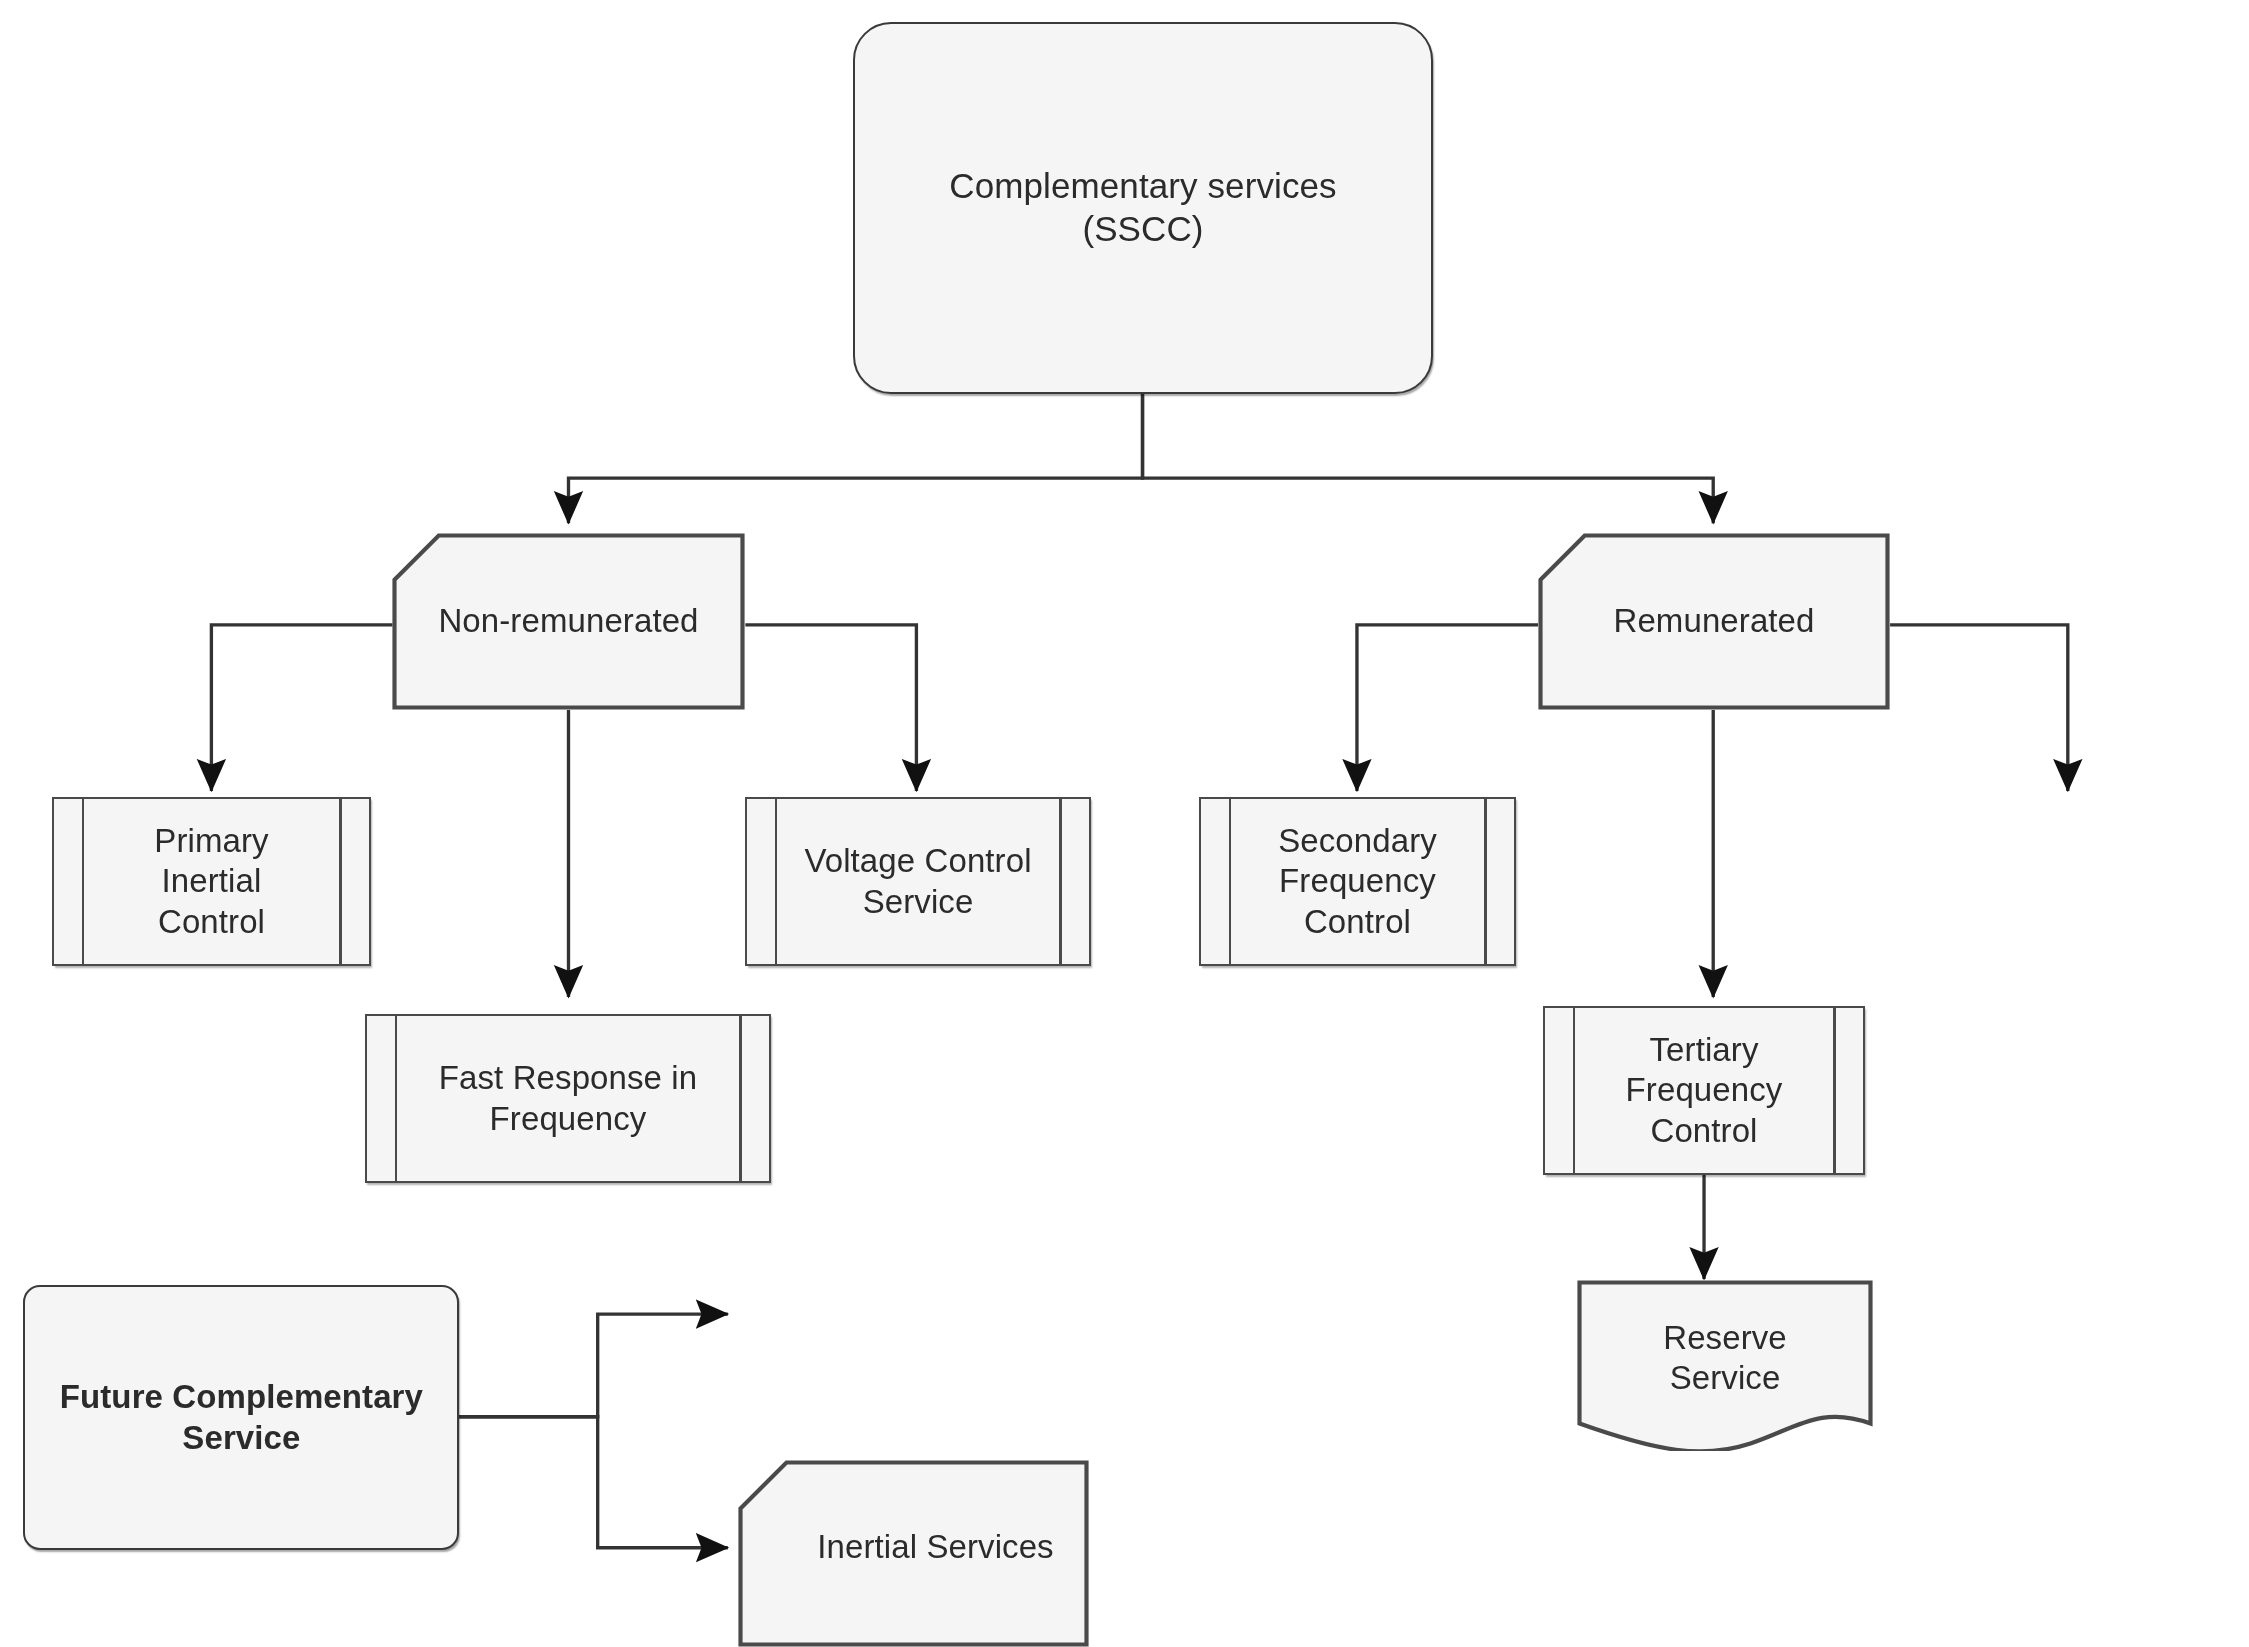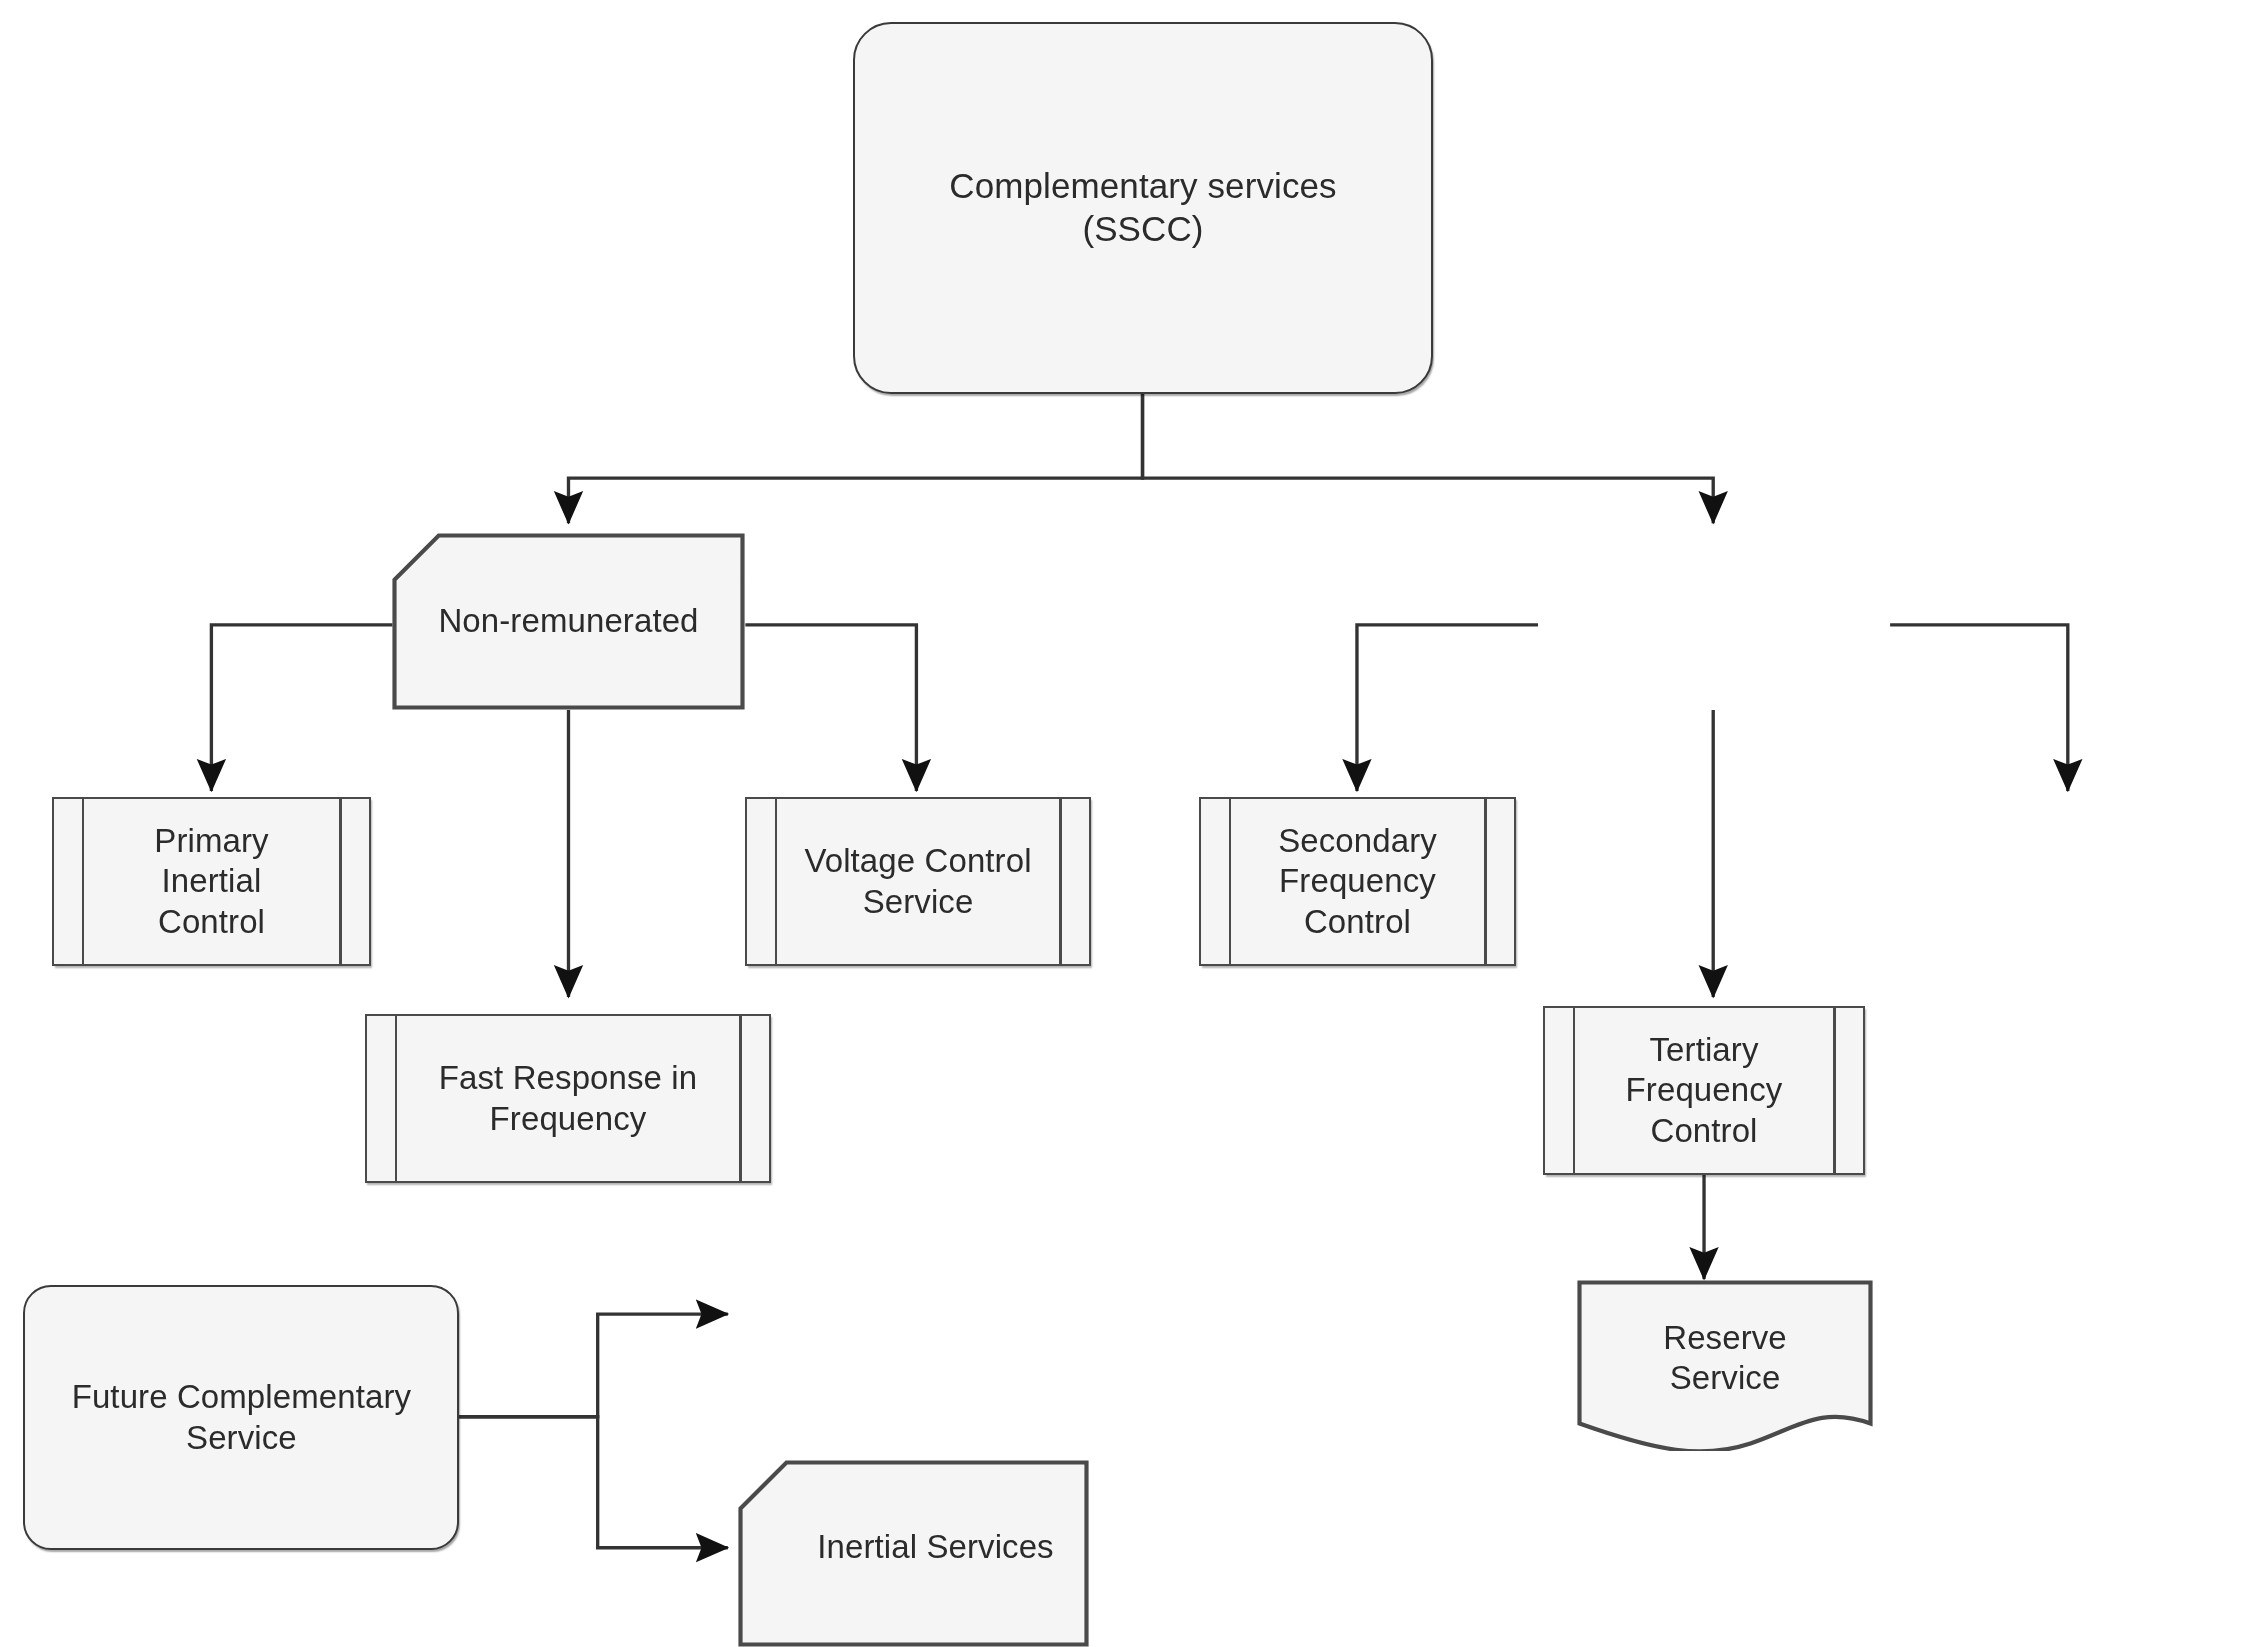--- a/index.html
+++ b/index.html
@@ -87,20 +87,26 @@
       <path d="M3,56 L56,3 L420,3 L420,209 L3,209 Z" fill="#f5f5f5" stroke="#4a4a4a" stroke-width="5"></path>
     </svg>
     <span class="lbl">Non-remunerated</span>
   </div>
 
   <div class="node n-round" style="left:853px;top:22px;width:580px;height:372px;font-size:35px;">
     <span class="lbl">Complementary services
 (SSCC)</span>
   </div>
 
+  <div class="node n-cut" style="left:1538px;top:533px;width:352px;height:177px;">
+    <svg viewBox="0 0 422 212" preserveAspectRatio="none">
+      <path d="M3,56 L56,3 L419,3 L419,209 L3,209 Z" fill="#f5f5f5" stroke="#4a4a4a" stroke-width="5"></path>
+    </svg>
+    <span class="lbl">Remunerated</span>
+  </div>
 
   <div class="node n-proc" style="left:52px;top:797px;width:319px;height:169px;">
     <span class="bar l"></span>
     <span class="bar r"></span>
     <span class="lbl">Primary
 Inertial
 Control</span>
   </div>
 
   <div class="node n-proc" style="left:745px;top:797px;width:346px;height:169px;">
@@ -135,21 +141,21 @@
   </div>
 
   <div class="node n-doc" style="left:1577px;top:1280px;width:296px;height:171px;">
     <svg viewBox="0 0 355 205" preserveAspectRatio="none">
       <path d="M3,3 L352,3 L352,172 C292,150 262,178 208,196 C150,215 96,205 3,172 Z" fill="#f5f5f5" stroke="#4a4a4a" stroke-width="5"></path>
     </svg>
     <span class="lbl" style="margin-top:-15px;">Reserve
 Service</span>
   </div>
 
-  <div class="node n-round" style="left:23.4px;top:1285px;width:436px;height:265px;border-radius:28px;">
+  <div class="node n-round" style="left:23.4px;top:1285px;width:436px;height:265px;border-radius:17px;font-weight:bold;">
     <span class="lbl">Future Complementary
 Service</span>
   </div>
 
 
   <div class="node n-cut" style="left:738px;top:1460px;width:351px;height:187px;padding-left:44px;">
     <svg viewBox="0 0 420 224" preserveAspectRatio="none">
       <path d="M3,58 L58,3 L417,3 L417,221 L3,221 Z" fill="#f5f5f5" stroke="#4a4a4a" stroke-width="5"></path>
     </svg>
     <span class="lbl" style="margin-top:-13.4px;">Inertial Services</span>

